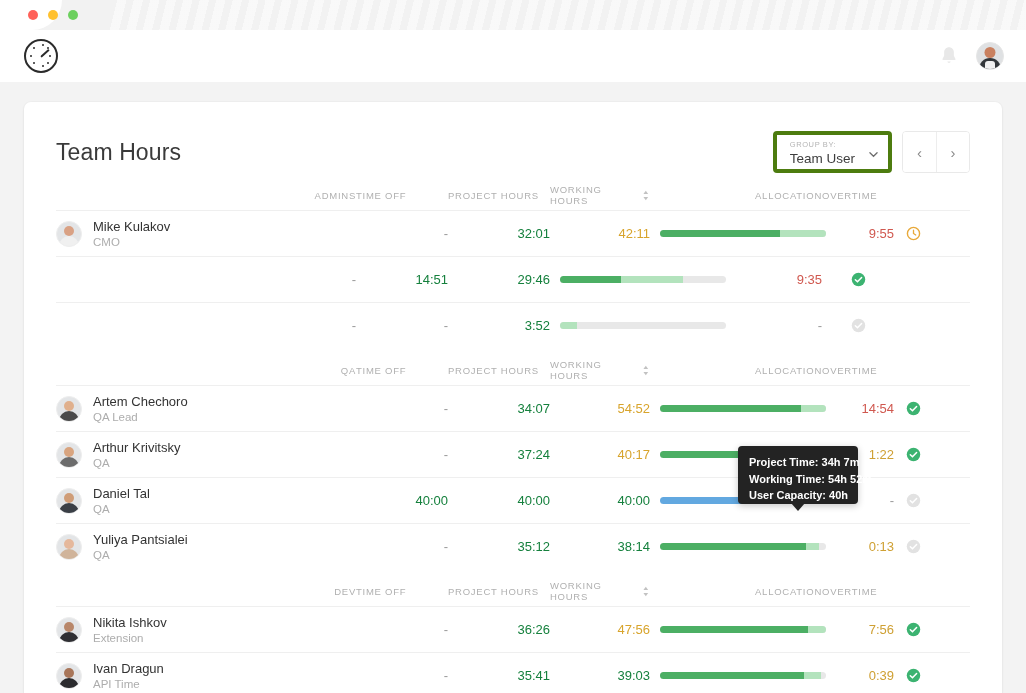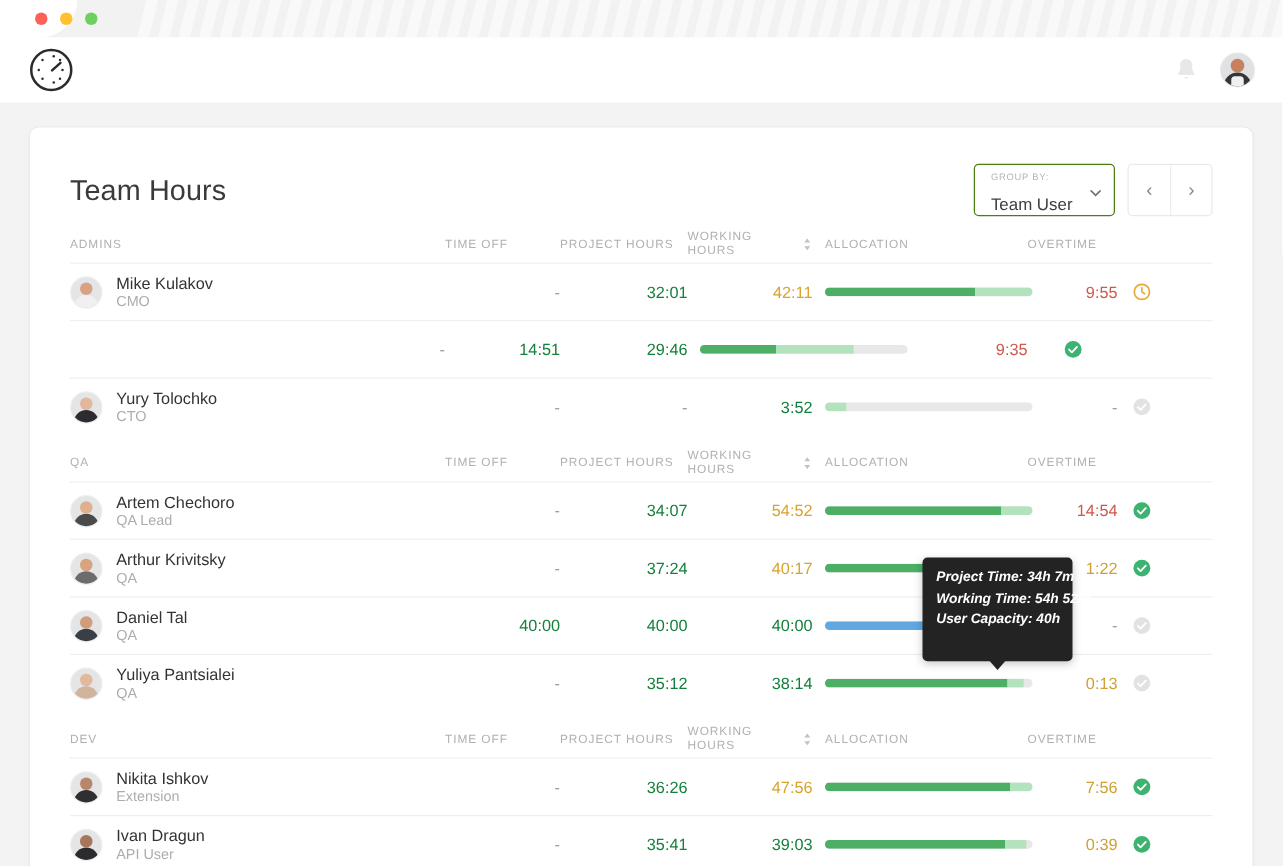--- a/index.html
+++ b/index.html
@@ -135,28 +135,28 @@
     color: #3a3a3a;
     letter-spacing: .1px;
   }
   .header-controls {
     margin-left: auto;
     display: flex;
     align-items: center;
     gap: 10px;
   }
   .select-box {
-    border: 1px solid #4d7c0f;
+    border: 4px solid #4d7c0f;
     border-radius: 4px;
     height: 42px;
     padding: 5px 11px 0 13px;
     min-width: 104px;
     display: flex;
     flex-direction: column;
-    justify-content: space-between;
+    justify-content: flex-start;
     position: relative;
     background: #fff;
     cursor: pointer;
   }
   .select-box .sel-label {
     font-size: 7.5px;
     letter-spacing: .6px;
     color: #b4b4b4;
     text-transform: uppercase;
     line-height: 10px;
@@ -203,21 +203,21 @@
   }
   .section-head {
     height: 30px;
     font-size: 9.5px;
     letter-spacing: .75px;
     color: #b0b0b0;
     text-transform: uppercase;
   }
   .section-head .sh-name { padding-left: 0; }
   .section-head .right { }
-  .section-head .left  { text-align: left; }
+  .section-head .left  { text-align: right; }
   .sort-col { display: flex; align-items: center; justify-content: flex-end; gap: 4px; }
   .sort-icon { width: 8px; height: 11px; }
 
   .data-row {
     height: 46px;
     border-top: 1px solid #efefef;
   }
   .section-block + .section-block .section-head { margin-top: 7px; }
   .person { display: flex; align-items: center; gap: 11px; }
   .avatar {
@@ -279,24 +279,23 @@
   .status { display: flex; justify-content: center; }
   .st-icon { width: 15px; height: 15px; display: block; }
 
   
   .tooltip {
     position: absolute;
     left: 714px; top: 344px;
     width: 120px;
     background: #232323;
     border-radius: 4px;
-    padding: 8px 10px 25px 11px;
+    padding: 8px 10px 0 11px;
     z-index: 40;
     box-shadow: 0 2px 7px rgba(0,0,0,.22);
-    font-style: italic;
   }
   .tooltip .tline {
     color: #ffffff;
     font-size: 11px;
     line-height: 16.5px;
     white-space: nowrap;
     font-weight: 700;
   }
   .tooltip .tarrow {
     position: absolute;
@@ -429,30 +428,20 @@
               </div>
               <div class="num over-red">9:35</div>
               <div class="status">
                 <svg class="st-icon" viewBox="0 0 16 16">
                   <circle cx="8" cy="8" r="7.2" fill="#3cb371"></circle>
                   <path d="M4.6 8.2l2.3 2.3 4.4-4.6" fill="none" stroke="#fff" stroke-width="1.6" stroke-linecap="round" stroke-linejoin="round"></path>
                 </svg>
               </div>
             </div>
             <div class="grid-row data-row">
-              <div class="person">
-                <span class="avatar">
-                  <span class="body" style="background:#2c2c30"></span>
-                  <span class="head" style="background:#e2b79d"></span>
-                </span>
-                <span>
-                  <span class="pname" style="display:block">Yury Tolochko</span>
-                  <span class="prole" style="display:block">CTO</span>
-                </span>
-              </div>
               <div class="num dash">-</div>
               <div class="num dash">-</div>
               <div class="num">3:52</div>
               <div class="bar-cell" style="padding-left:10px">
                 <div class="bar">
                   <span class="seg-proj" style="width:0%"></span>
                   <span class="seg-work" style="width:10%"></span>
                 </div>
               </div>
               <div class="num dash">-</div>
@@ -637,21 +626,21 @@
               </div>
             </div>
             <div class="grid-row data-row">
               <div class="person">
                 <span class="avatar">
                   <span class="body" style="background:#2b2b2e"></span>
                   <span class="head" style="background:#a8765a"></span>
                 </span>
                 <span>
                   <span class="pname" style="display:block">Ivan Dragun</span>
-                  <span class="prole" style="display:block">API User</span>
+                  <span class="prole" style="display:block">API Time</span>
                 </span>
               </div>
               <div class="num dash">-</div>
               <div class="num">35:41</div>
               <div class="num">39:03</div>
               <div class="bar-cell" style="padding-left:10px">
                 <div class="bar">
                   <span class="seg-proj" style="width:87%"></span>
                   <span class="seg-work" style="width:10%"></span>
                 </div>

